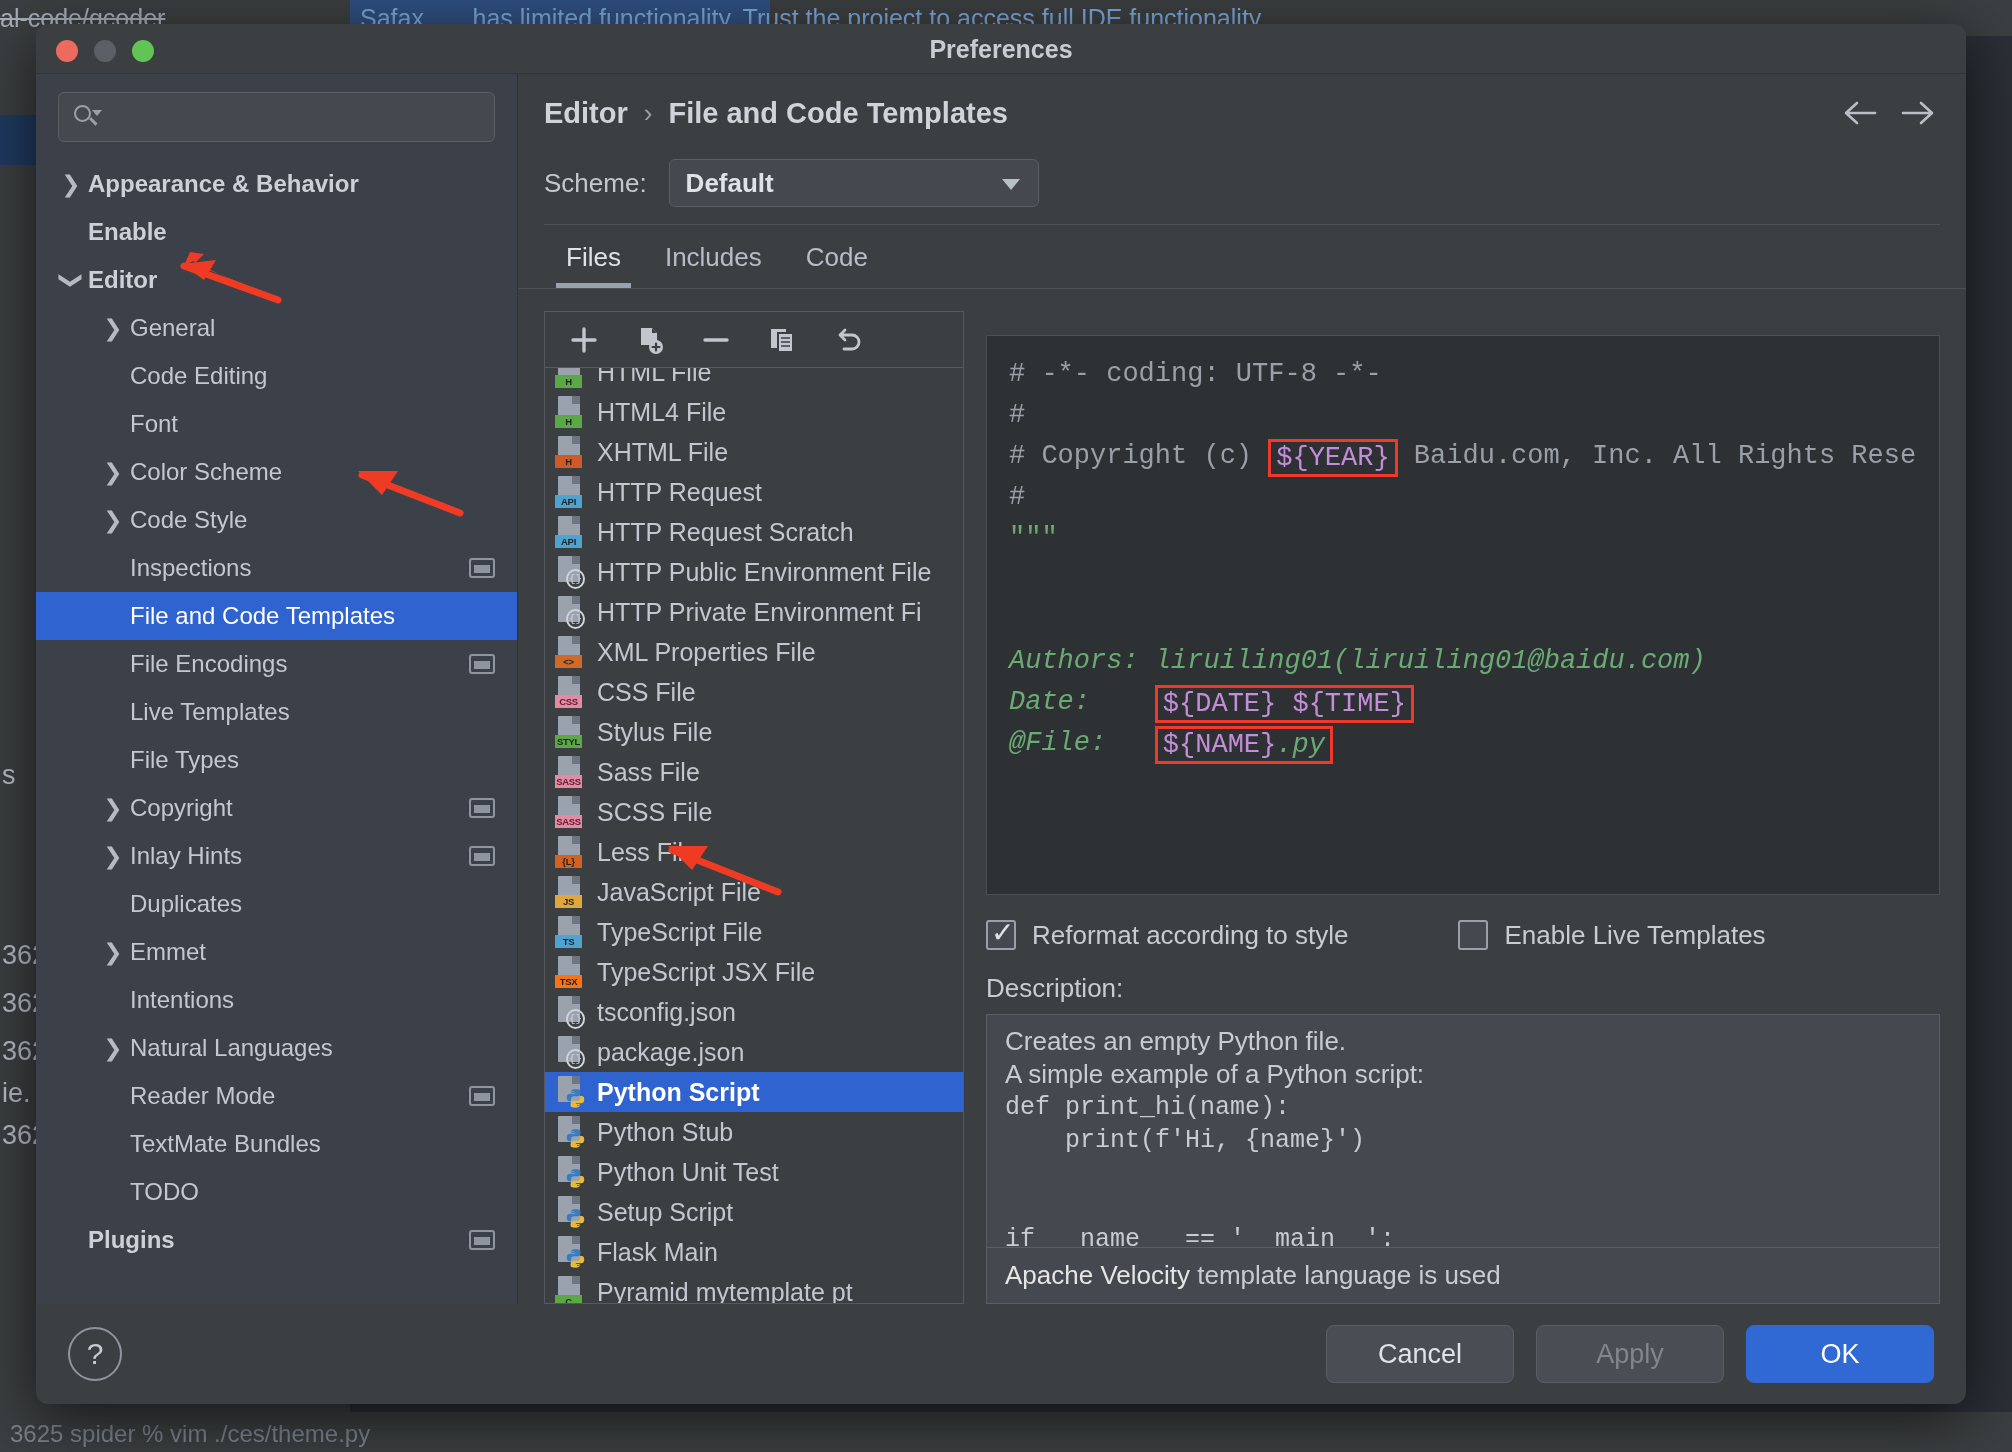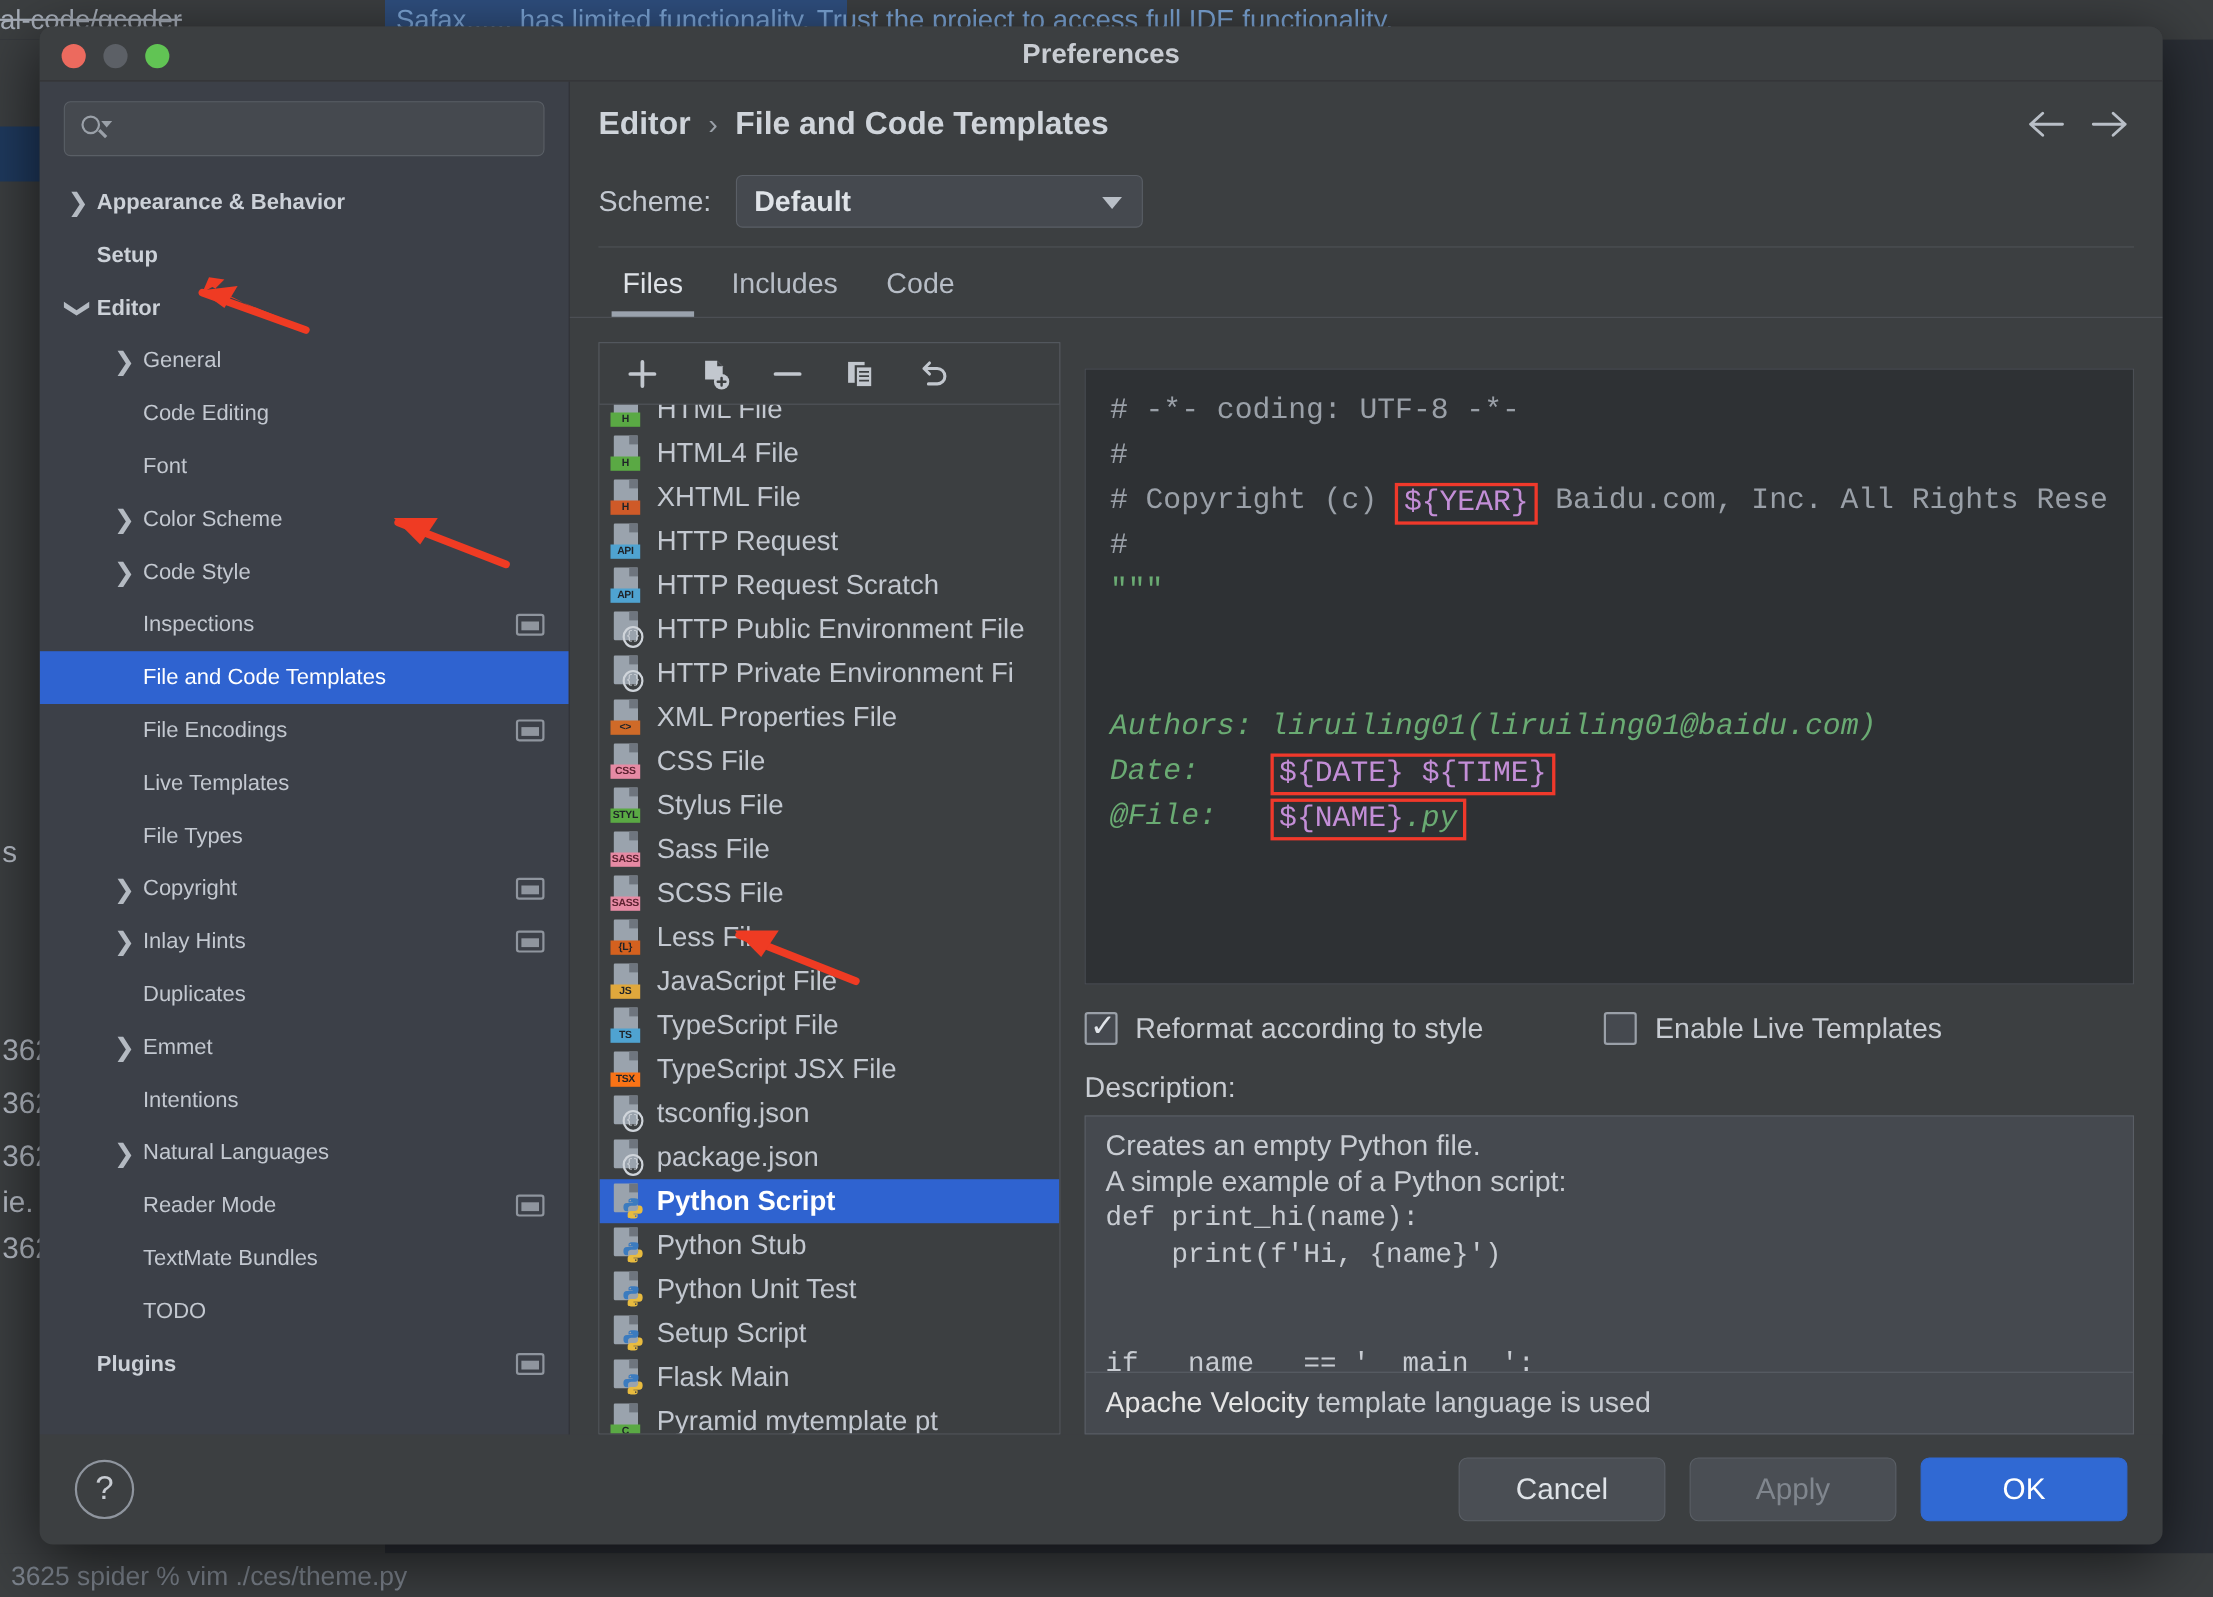--- a/index.html
+++ b/index.html
@@ -87,21 +87,21 @@
   #tree { flex:1; overflow:hidden; padding-top:8px; }
   .tree-row {
     height:48px; display:flex; align-items:center; position:relative;
     padding-left:0; cursor:default;
   }
   .tree-row.selected { background:#2f63d0; }
   .tree-chev {
     width:34px; flex:0 0 34px; text-align:center;
     color:#b4bac2; font-size:23px; line-height:1;
   }
-  .tree-label { color:#c3c8d0; font-size:20px; white-space:nowrap; }
+  .tree-label { color:#c3c8d0; font-size:24px; white-space:nowrap; }
   .tree-row.selected .tree-label { color:#ffffff; }
   .tree-row.bold .tree-label { font-weight:bold; color:#ccd1d8; }
   .lvl0 { padding-left:18px; }
   .lvl1 { padding-left:60px; }
   .mod-badge {
     position:absolute; right:22px; width:26px; height:20px;
     border:2px solid #8f959e; border-radius:3px;
   }
   .mod-badge::after {
     content:""; position:absolute; left:3px; top:5px; right:3px; bottom:3px;
@@ -295,21 +295,21 @@
           <input id="search-input" type="text" placeholder="" style="">
         </div>
       </div>
       <div id="tree">
           <div class="tree-row lvl0 bold">
             <span class="tree-chev">❯</span>
             <span class="tree-label">Appearance &amp; Behavior</span>
           </div>
           <div class="tree-row lvl0 bold">
             <span class="tree-chev"></span>
-            <span class="tree-label">Setup</span>
+            <span class="tree-label">Enable</span>
           </div>
           <div class="tree-row lvl0 bold">
             <span class="tree-chev" style="transform: rotate(90deg);">❯</span>
             <span class="tree-label">Editor</span>
           </div>
           <div class="tree-row lvl1">
             <span class="tree-chev">❯</span>
             <span class="tree-label">General</span>
           </div>
           <div class="tree-row lvl1">

